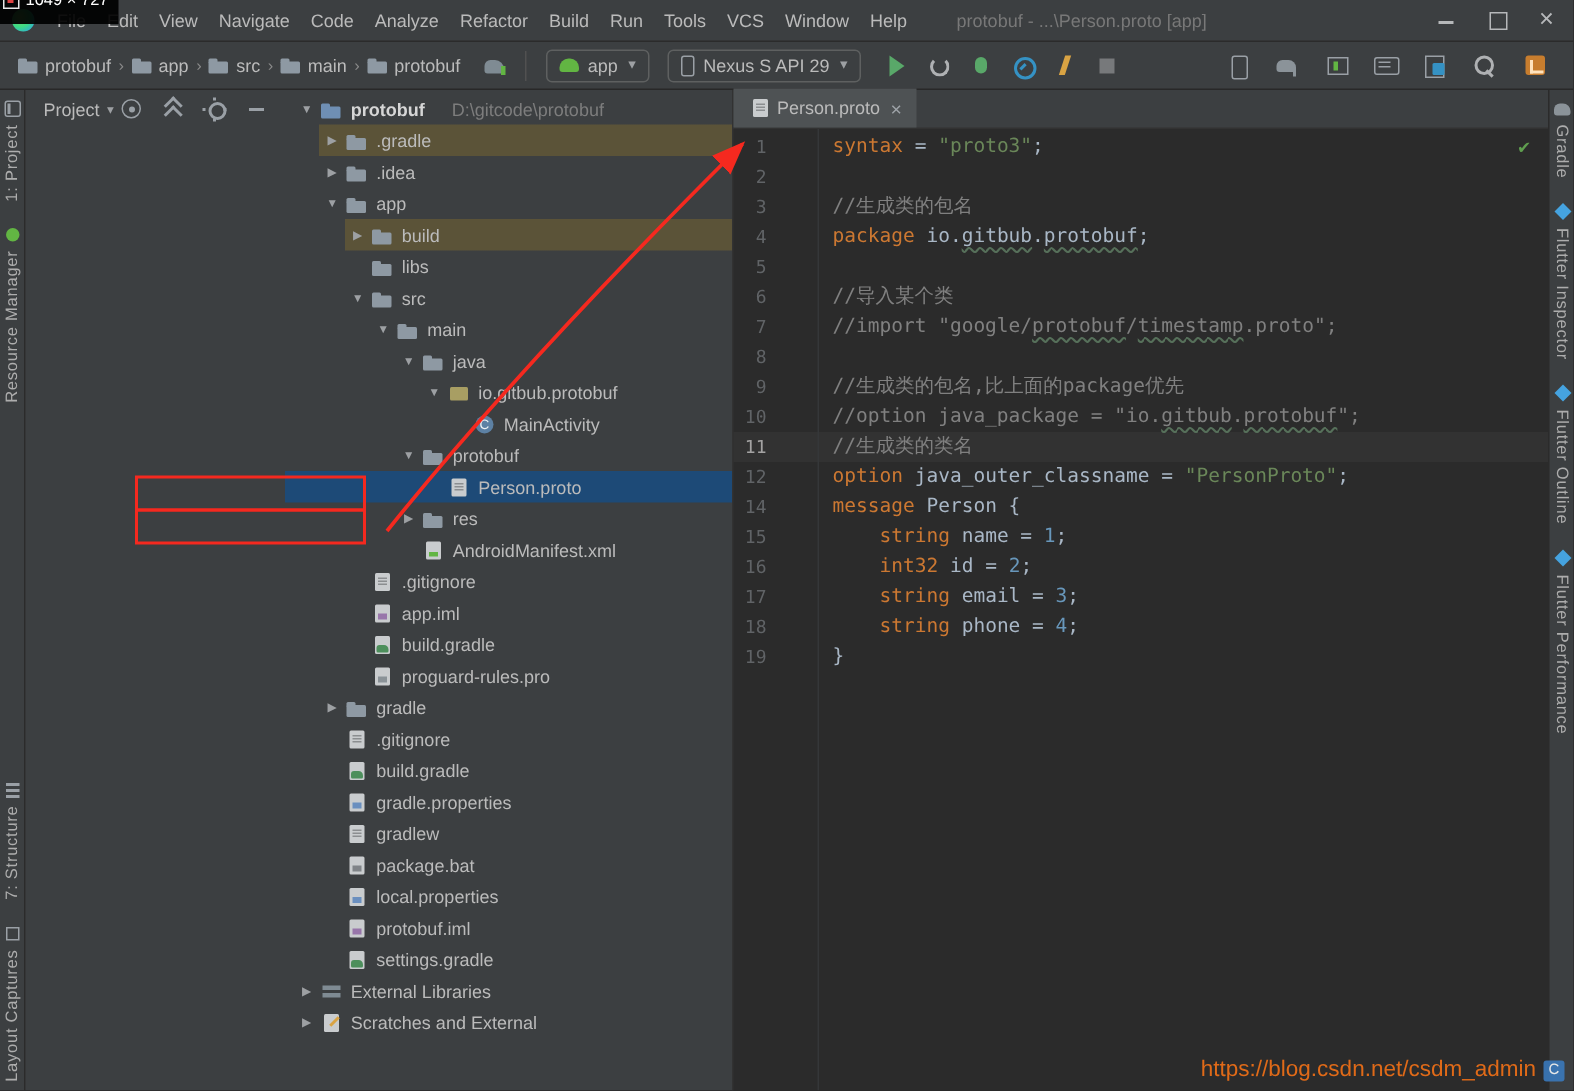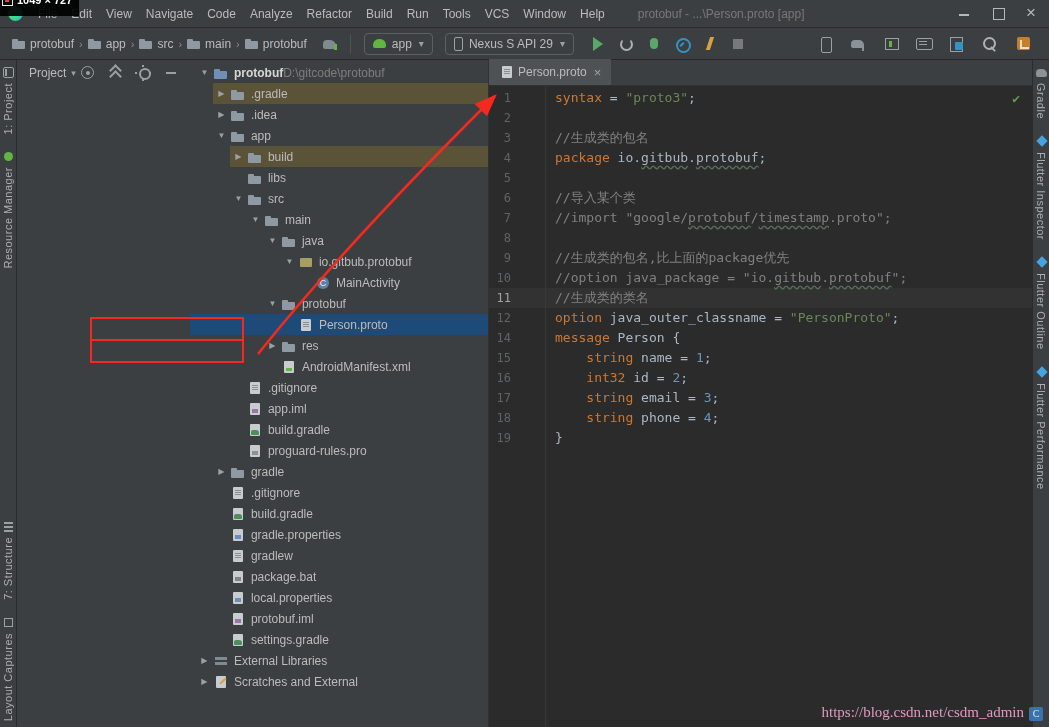--- a/index.html
+++ b/index.html
@@ -89,21 +89,21 @@
   .i-gear-icon::after{left:10px;top:3px;width:2px;height:2px;background:#9aa0a6;box-shadow:0 14px 0 #9aa0a6,-7px 7px 0 #9aa0a6,7px 7px 0 #9aa0a6}
   .i-hide-icon::before{left:6px;top:10px;width:10px;height:2px;background:#9aa0a6}
 
   .tree{flex:1;padding-top:2px;overflow:hidden}
   .tree-row{height:21px;display:flex;align-items:center;white-space:nowrap;cursor:default}
   .row-selected{background:#1d4a77}
   .ind{flex:none}
   .tw{width:17px;text-align:center;font-size:8px;color:#9da0a3;flex:none}
   .lbl{color:#bbbbbb}
   .lbl.bold{font-weight:bold;color:#d6d6d6}
-  .path{color:#7d7d7d;margin-left:0}
+  .path{color:#7d7d7d;margin-left:18px}
 
   
   .icon{width:16px;height:16px;position:relative;display:inline-block;flex:none;margin-right:5px}
   .icon::before,.icon::after{content:"";position:absolute}
   .i-folder::before,.i-folder-root::before{left:1px;top:6px;width:13px;height:8px;background:#8e99a3;border-radius:1px}
   .i-folder::after,.i-folder-root::after{left:1px;top:4px;width:6px;height:3px;background:#8e99a3;border-radius:1px 1px 0 0}
   .i-folder-root::before{background:#6f8fb4}.i-folder-root::after{background:#6f8fb4}
   .i-package::before{left:2px;top:4px;width:12px;height:9px;background:#a89e63;border-radius:1px}
   .i-class::before{left:2px;top:2px;width:12px;height:12px;background:#5d81a4;border-radius:50%}
   .i-class::after{content:"C";left:0;top:2px;width:16px;text-align:center;font-size:9px;line-height:12px;color:#ecf0f3}
@@ -135,24 +135,24 @@
   .tk-s{color:#6a8759}
   .tk-c{color:#808080}
   .tk-num{color:#6897bb}
   .tk-p{color:#a9b7c6}
   .tk-pu{color:#a9b7c6;text-decoration:underline wavy #56705a;text-underline-offset:3px}
   .tk-cu{color:#808080;text-decoration:underline wavy #56705a;text-underline-offset:3px}
   .inspect-ok{position:absolute;top:3px;right:12px;color:#5f9e4f;font-size:13px}
 
   
   .annot-svg{position:absolute;inset:0;width:1049px;height:727px;pointer-events:none;z-index:50}
-  .size-badge{position:absolute;left:0;top:0;z-index:60;background:rgba(0,0,0,.92);color:#ffffff;font-size:11px;font-weight:bold;height:16px;display:flex;align-items:center;gap:4px;padding:0 7px 16px 2px}
+  .size-badge{position:absolute;left:0;top:0;z-index:60;background:rgba(0,0,0,.92);color:#ffffff;font-size:11px;font-weight:normal;height:16px;display:flex;align-items:center;gap:4px;padding:0 7px 16px 2px}
   .size-badge .sb-icon{width:11px;height:11px;border:1.5px solid #e8e8e8;position:relative;flex:none}
   .size-badge .sb-icon::before{content:"";position:absolute;left:2px;top:2px;width:4px;height:4px;background:#e04343}
-  .watermark{position:absolute;right:6px;bottom:6px;z-index:55;display:flex;align-items:flex-end;gap:5px;color:#f9a8d4;opacity:.88;font-size:15px;font-family:Liberation Serif, serif}
+  .watermark{position:absolute;right:6px;bottom:6px;z-index:55;display:flex;align-items:flex-end;gap:5px;color:#f97316;opacity:.88;font-size:15px;font-family:Liberation Sans, sans-serif}
   .wm-logo{width:14px;height:14px;background:#3a7bbf;border-radius:2px;position:relative;flex:none}
   .wm-logo::before{content:"C";position:absolute;left:0;top:0;width:14px;text-align:center;font-size:10px;line-height:14px;color:#fff}
 </style>
 </head>
 <body>
 
 <div class="titlebar">
   <span class="as-logo"></span>
   <span style="display:flex">
       <span class="menu-item">File</span>

